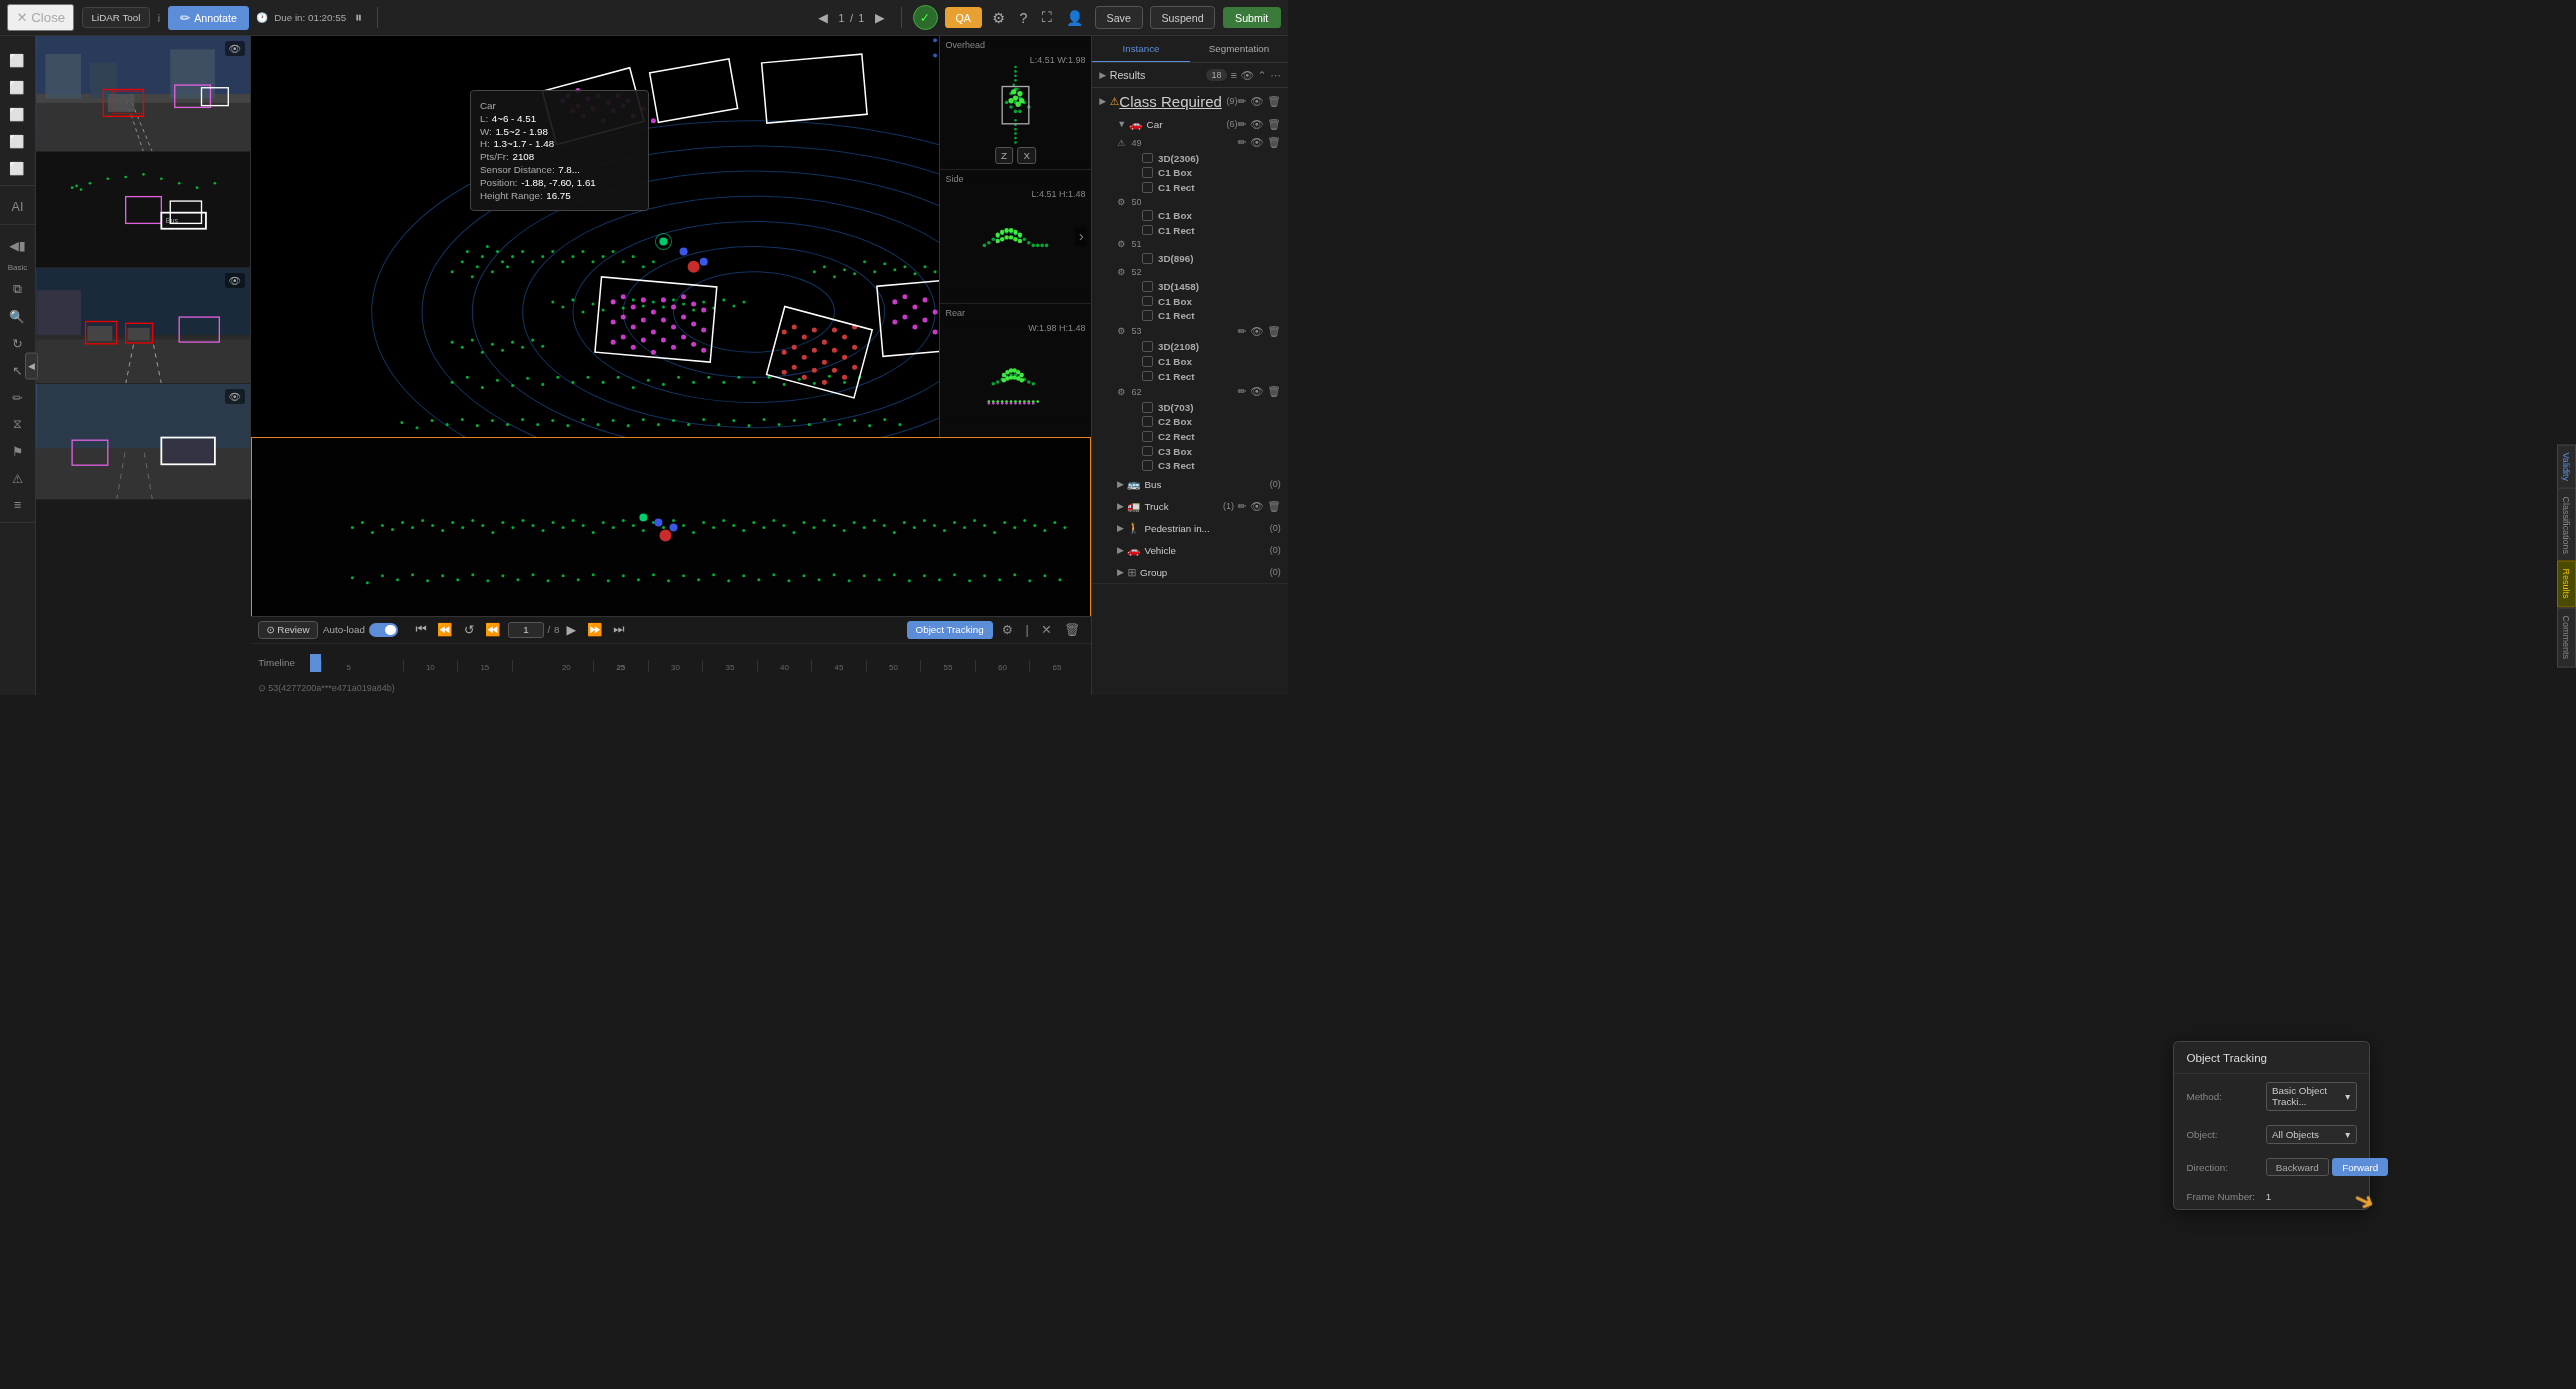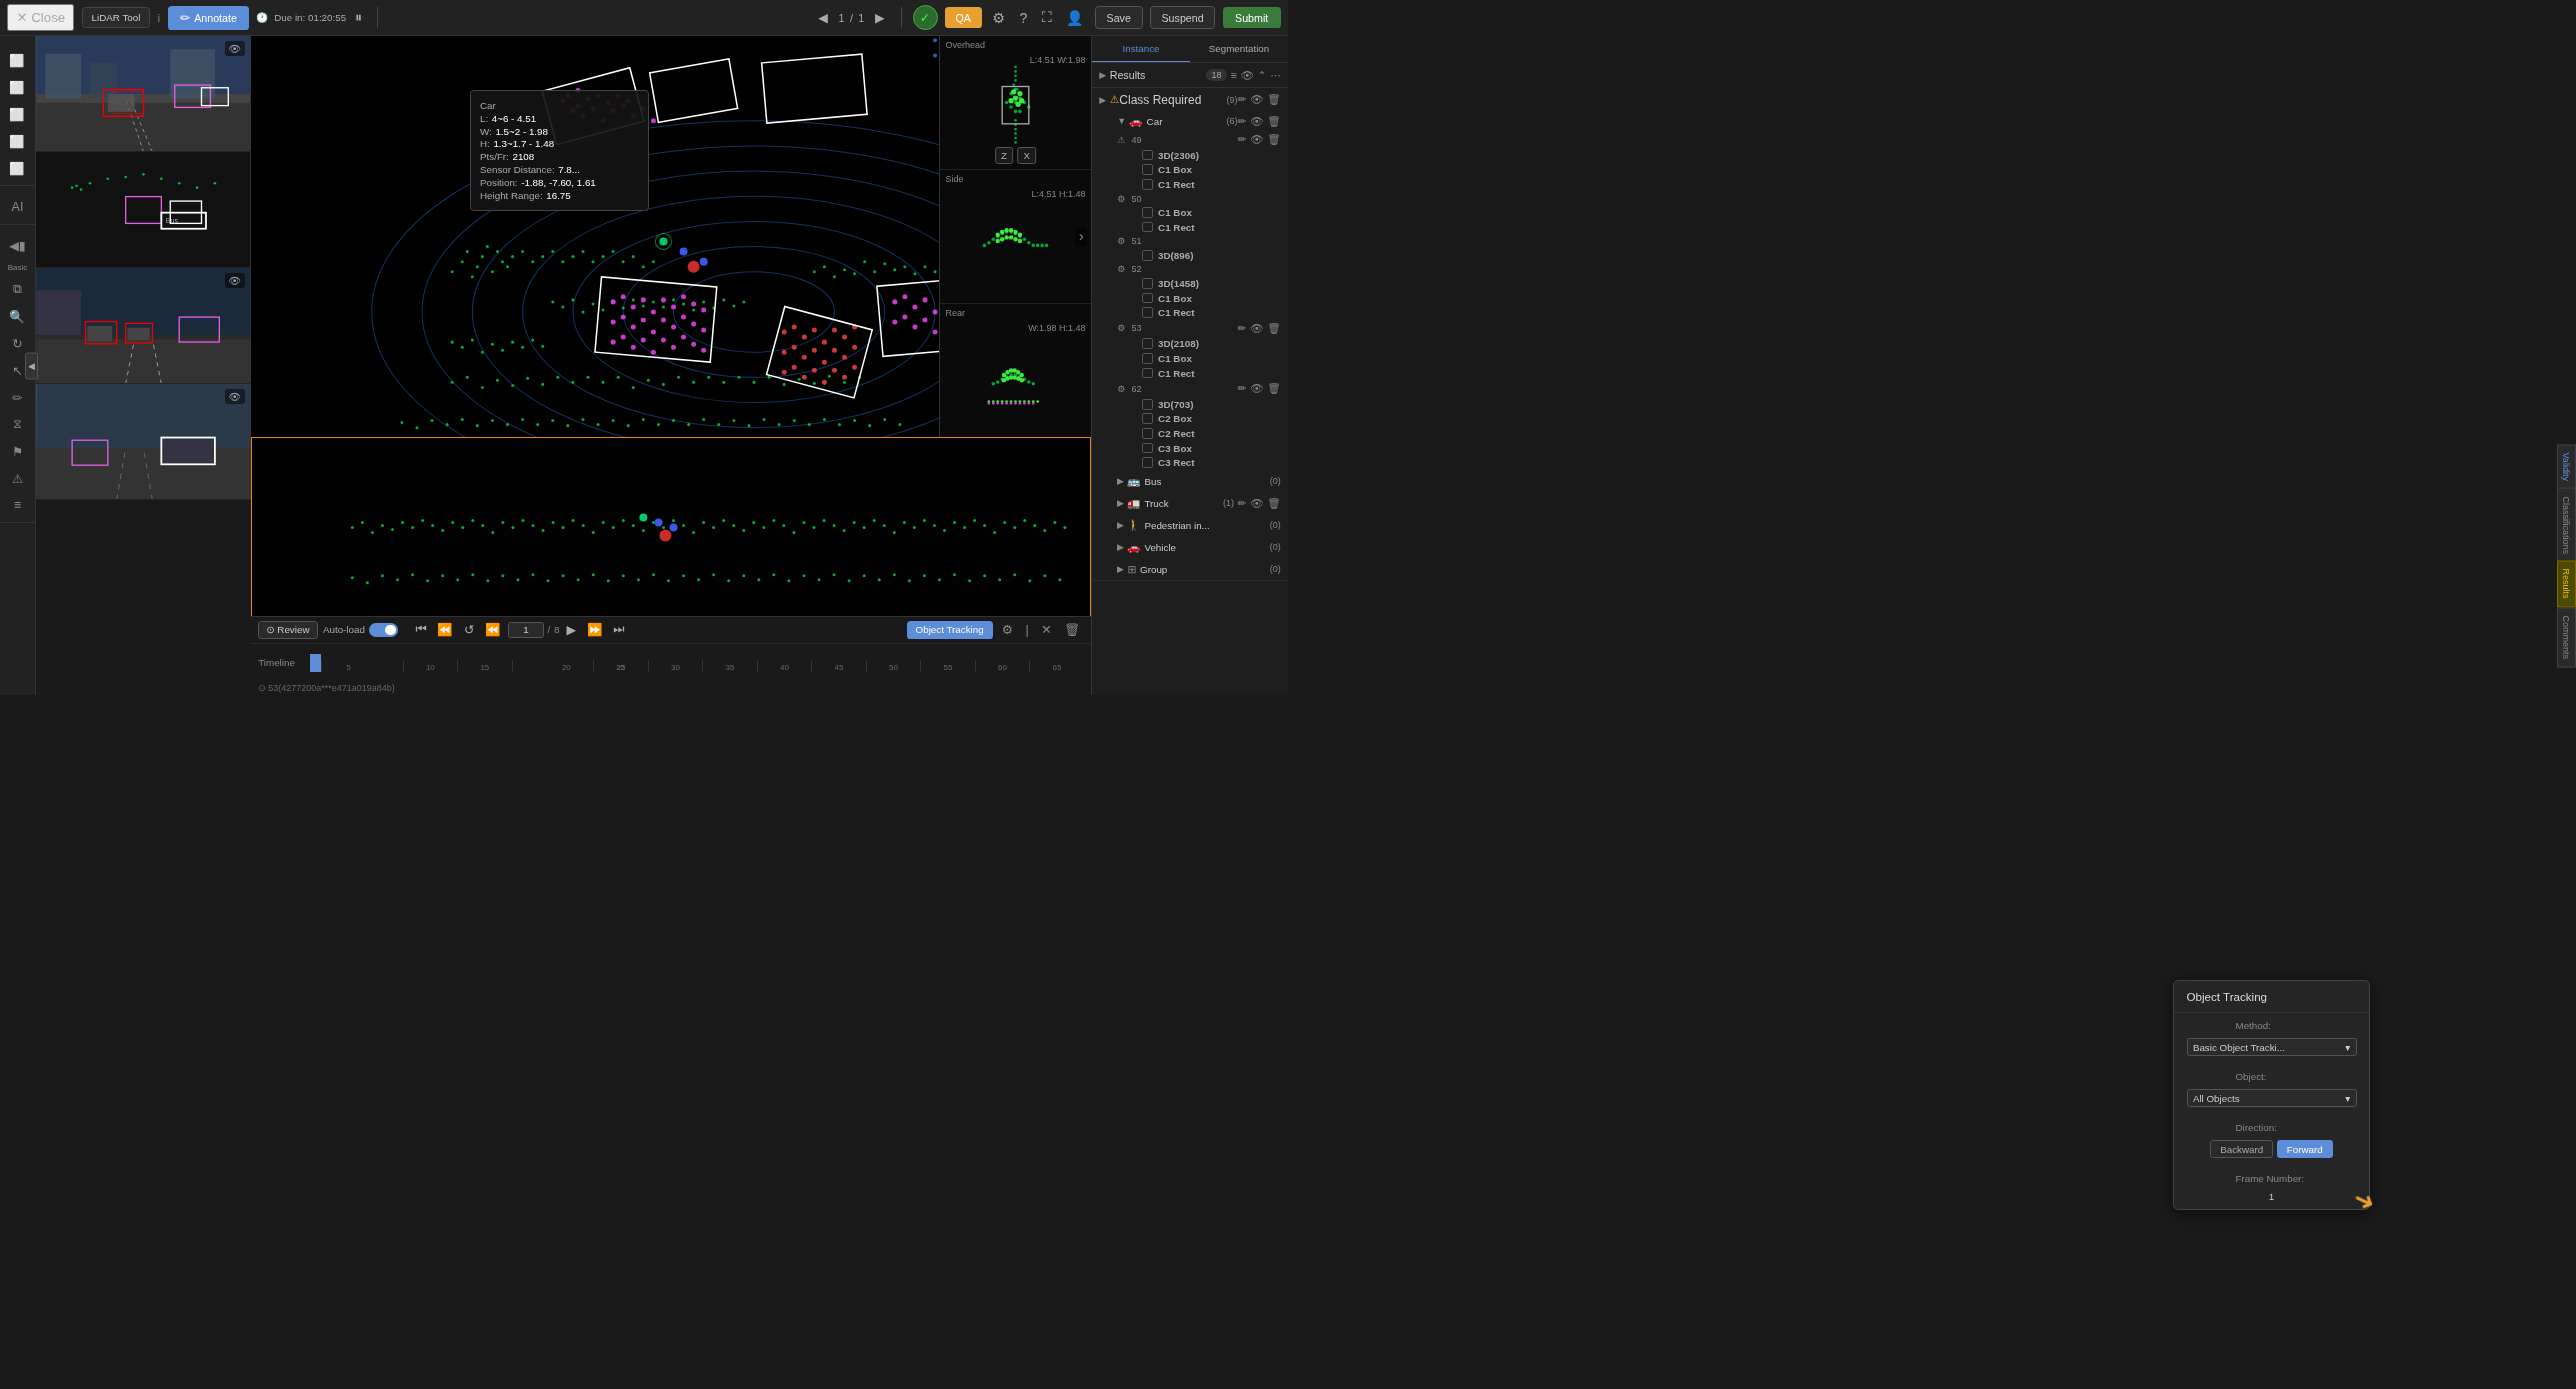--- a/index.html
+++ b/index.html
@@ -75,21 +75,21 @@
     
     .results-list { flex: 1; overflow-y: auto; }
     .results-list::-webkit-scrollbar { width: 3.6px; }
     .results-list::-webkit-scrollbar-track { background: #1a1a1a; }
     .results-list::-webkit-scrollbar-thumb { background: #444; border-radius: 1.8px; }
     
     .result-group { border-bottom: 0.9px solid #2a2a2a; }
     .result-group-header { display: flex; align-items: center; padding: 4.5px 7.2px; cursor: pointer; }
     .result-group-arrow { color: #888; font-size: 9px; margin-right: 3.6px; }
     .warning-icon { color: #e8a030; font-size: 10.7px; }
-    .result-group-name { flex: 1; font-size: 12px; color: #ccc; }
+    .result-group-name { flex: 1; font-size: 15px; color: #ccc; text-decoration: underline; }
     .result-group-count { font-size: 9px; color: #888; }
     .result-group-actions { display: flex; gap: 3.6px; }
     
     .result-subgroup { padding-left: 18px; }
     .result-subgroup-header { display: flex; align-items: center; padding: 3.6px 7.2px; cursor: pointer; }
     .result-subgroup-arrow { color: #888; font-size: 9px; margin-right: 3.6px; }
     .result-subgroup-name { flex: 1; font-size: 9.8px; color: #ccc; }
     .result-subgroup-count { font-size: 9px; color: #888; }
     .result-subgroup-actions { display: flex; gap: 3.6px; }
     
@@ -108,21 +108,21 @@
     .object-tracking-btn { background: #5b8dd9; border: none; border-radius: 3.6px; color: #fff; padding: 3.6px 9px; font-size: 9.8px; cursor: pointer; margin-left: auto; }
     .tl-icon-btn { background: none; border: none; color: #888; cursor: pointer; font-size: 12.5px; padding: 1.8px 3.6px; }
     .timeline-track { flex: 1; display: flex; align-items: center; padding: 0 7.2px; gap: 7.2px; overflow: hidden; }
     .timeline-label { font-size: 9.8px; color: #888; width: 45px; }
     .timeline-ruler { flex: 1; position: relative; height: 18px; }
     .timeline-info { font-size: 9px; color: #666; padding: 1.8px 7.2px; white-space: nowrap; overflow: hidden; text-overflow: ellipsis; }
 
     
     .object-tracking-popup { position: absolute; bottom: 161px; right: 9px; background: #252525; border: 0.9px solid #444; border-radius: 5.4px; width: 197px; z-index: 50; box-shadow: 0 3.6px 18px rgba(0,0,0,0.5); }
     .ot-header { padding: 9px 12.5px; font-size: 11.6px; color: #ddd; font-weight: 500; border-bottom: 0.9px solid #333; }
-    .ot-row { display: flex; align-items: center; padding: 7.2px 12.5px; gap: 7.2px; flex-direction: column; }
+    .ot-row { display: flex; align-items: center; padding: 7.2px 12.5px; gap: 7.2px; }
     .ot-label { color: #888; font-size: 9.8px; width: 72px; flex-shrink: 0; }
     .ot-select { background: #2a2a2a; border: 0.9px solid #555; border-radius: 2.7px; color: #ccc; font-size: 9.8px; padding: 2.7px 5.4px; width: 100%; display: flex; align-items: center; justify-content: space-between; cursor: pointer; }
     .ot-direction { display: flex; gap: 3.6px; }
     .dir-btn { padding: 2.7px 9px; border-radius: 2.7px; font-size: 9.8px; cursor: pointer; border: 0.9px solid #555; color: #aaa; background: #2a2a2a; }
     .dir-btn.active { background: #5b8dd9; color: #fff; border-color: #5b8dd9; }
     .ot-frame-num { color: #ccc; font-size: 9.8px; }
     
     
     .collapse-btn { position: absolute; left: -10.7px; top: 50%; transform: translateY(-50%); background: #333; border: 0.9px solid #555; border-radius: 2.7px; color: #aaa; width: 12.5px; height: 27px; display: flex; align-items: center; justify-content: center; cursor: pointer; font-size: 9px; z-index: 10; }
 

